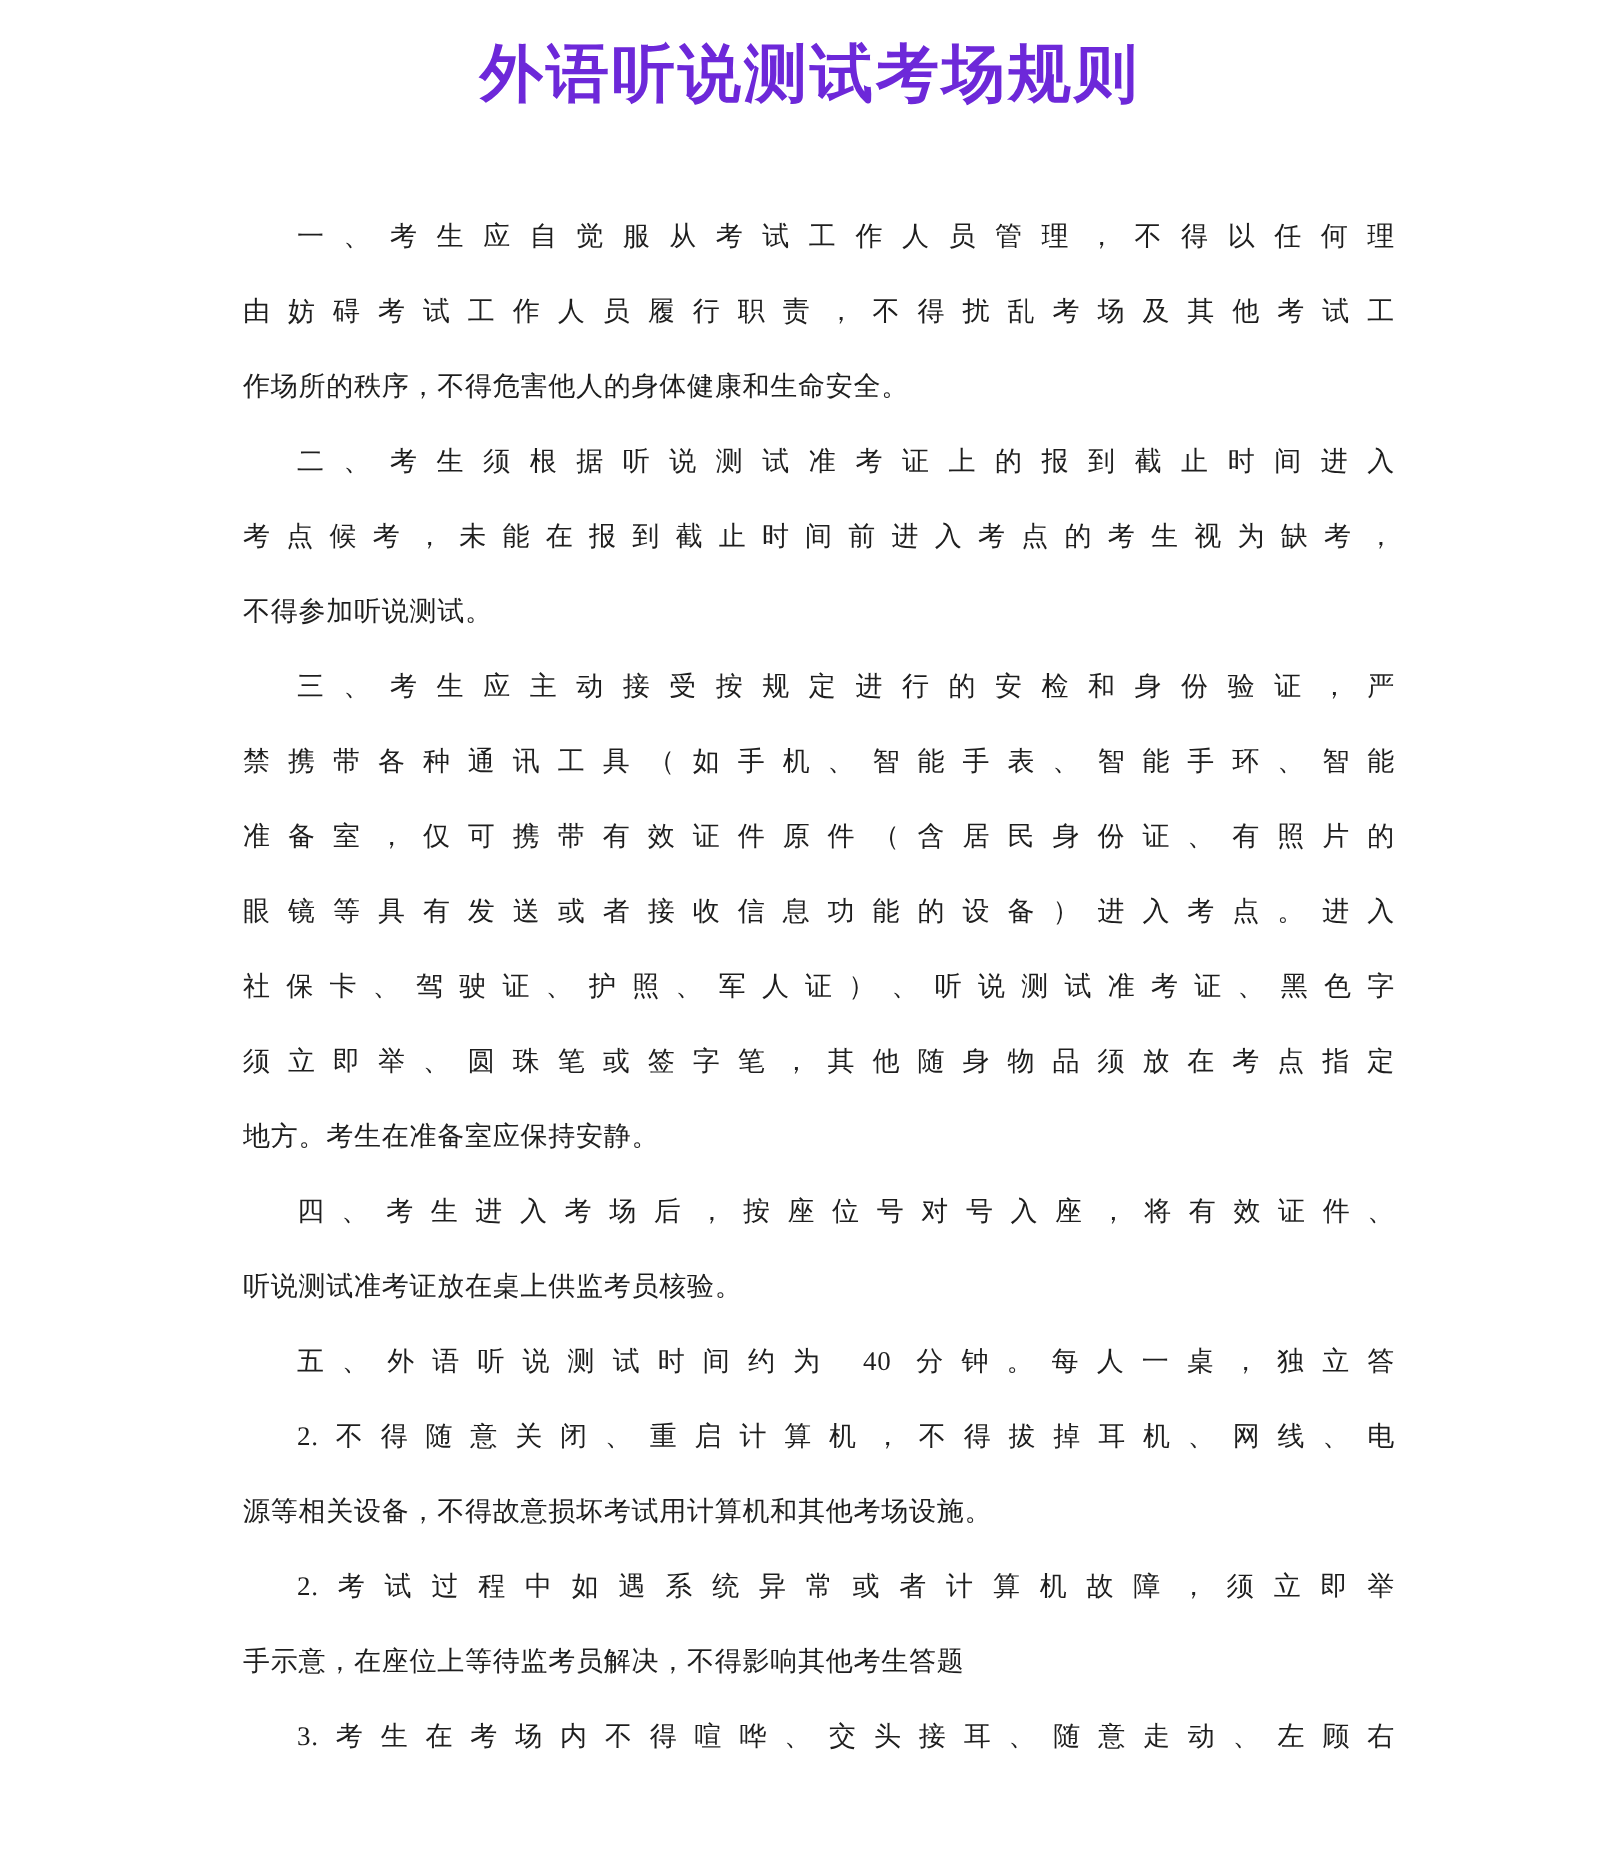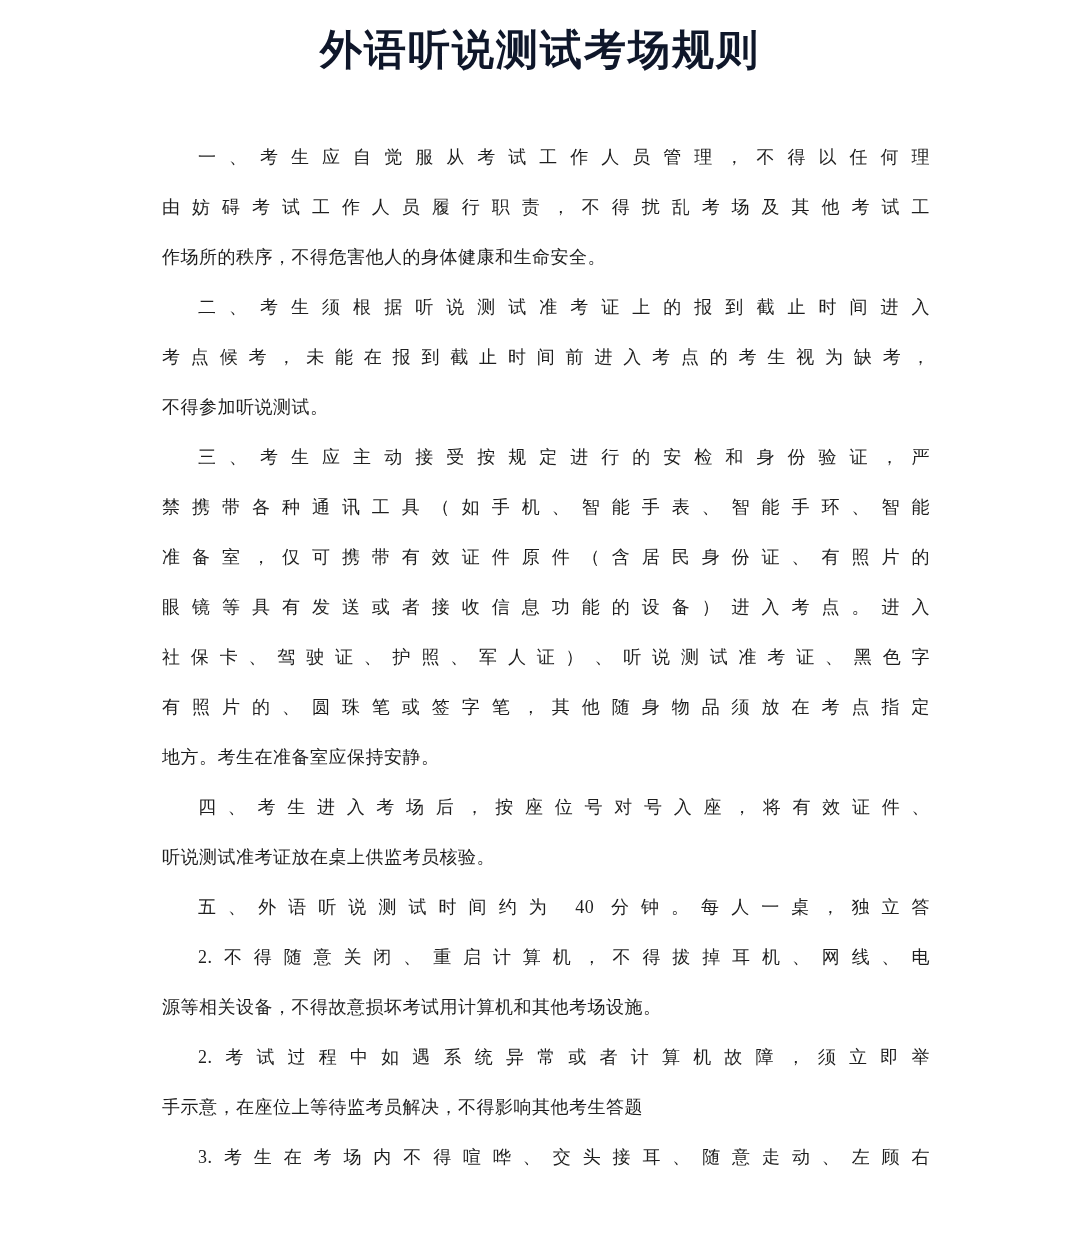--- a/index.html
+++ b/index.html
@@ -18,21 +18,21 @@
   }
   .doc-title {
     margin: 0;
     padding-top: 22px;
     height: 56px;
     line-height: 56px;
     text-align: center;
     font-size: 42px;
     font-weight: bold;
     letter-spacing: 2px;
-    color: #0f172a;
+    color: #6d28d9;
   }
   .doc-body {
     margin-top: 54px;
     margin-left: 162px;
     width: 768px;
     font-size: 18px;
   }
   .paragraph {
     margin: 0;
     padding: 0;
@@ -67,21 +67,21 @@
         <div class="line first">二、考生须根据听说测试准考证上的报到截止时间进入</div>
         <div class="line">考点候考，未能在报到截止时间前进入考点的考生视为缺考，</div>
         <div class="line plast">不得参加听说测试。</div>
       </div>
       <div class="paragraph">
         <div class="line first">三、考生应主动接受按规定进行的安检和身份验证，严</div>
         <div class="line">禁携带各种通讯工具（如手机、智能手表、智能手环、智能</div>
         <div class="line">准备室，仅可携带有效证件原件（含居民身份证、有照片的</div>
         <div class="line">眼镜等具有发送或者接收信息功能的设备）进入考点。进入</div>
         <div class="line">社保卡、驾驶证、护照、军人证）、听说测试准考证、黑色字</div>
-        <div class="line">有照片的、圆珠笔或签字笔，其他随身物品须放在考点指定</div>
+        <div class="line">须立即举、圆珠笔或签字笔，其他随身物品须放在考点指定</div>
         <div class="line plast">地方。考生在准备室应保持安静。</div>
       </div>
       <div class="paragraph">
         <div class="line first">四、考生进入考场后，按座位号对号入座，将有效证件、</div>
         <div class="line plast">听说测试准考证放在桌上供监考员核验。</div>
       </div>
       <div class="paragraph">
         <div class="line first">五、外语听说测试时间约为 40 分钟。每人一桌，独立答</div>
       </div>
       <div class="paragraph">

